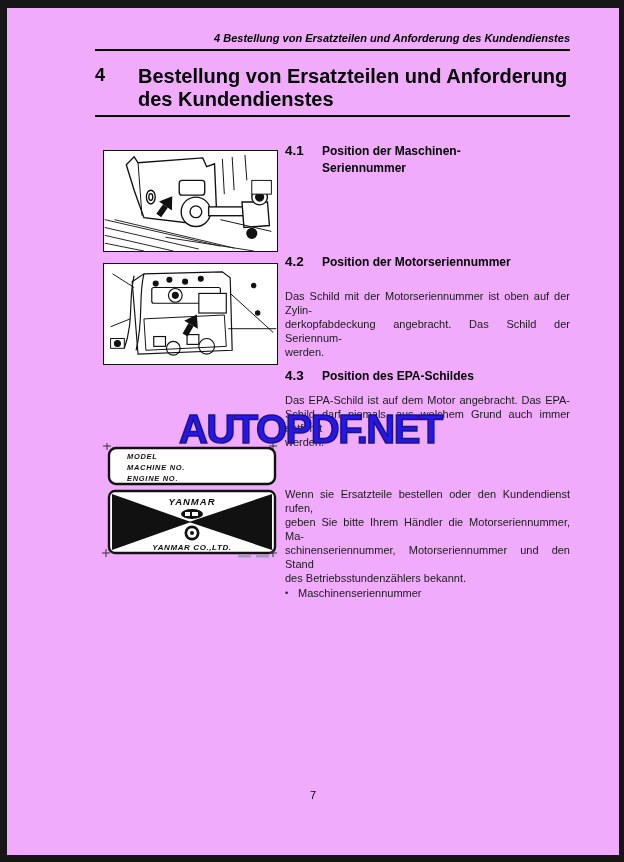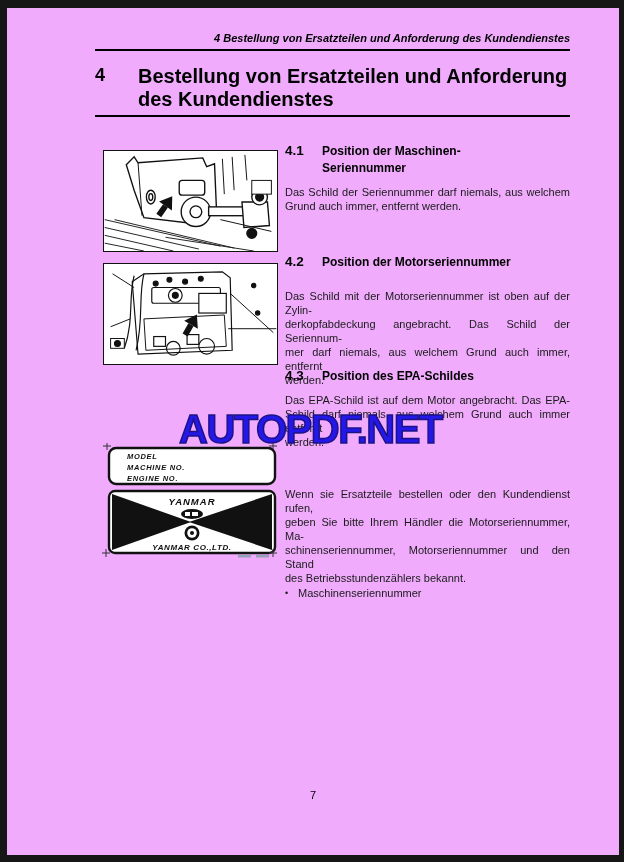--- a/index.html
+++ b/index.html
@@ -110,24 +110,20 @@
       </g>
     </svg>
   </div>
 
   <div class="sec-head" id="sec1h">
     <span class="sec-num">4.1</span>
     <div class="sec-title">
       <div>Position der Maschinen-</div>
       <div>Seriennummer</div>
     </div>
-  </div>
-  <div class="sec-body" id="sec1b">
-    <div class="ln just">Das Schild der Seriennummer darf niemals, aus welchem</div>
-    <div class="ln">Grund auch immer, entfernt werden.</div>
   </div>
 
   <div class="figbox" id="fig2">
     <svg viewBox="0 0 175 102">
       <g stroke="#111" fill="none" stroke-width="1.2">
         <path d="M8,10 L30,24" stroke-width="1"></path>
         <path d="M6,64 L26,56" stroke-width="1"></path>
         <path d="M28,18 L40,10 L120,8 L128,14 L130,88 L34,92 Z"></path>
         <path d="M30,12 C24,34 30,58 20,86"></path>
         <path d="M40,10 C34,34 40,56 32,88"></path>
@@ -158,21 +154,20 @@
     </svg>
   </div>
 
   <div class="sec-head" id="sec2h">
     <span class="sec-num">4.2</span>
     <div class="sec-title">Position der Motorseriennummer</div>
   </div>
   <div class="sec-body" id="sec2b">
     <div class="ln just">Das Schild mit der Motorseriennummer ist oben auf der Zylin-</div>
     <div class="ln just">derkopfabdeckung angebracht. Das Schild der Seriennum-</div>
-    <div class="ln just">mer darf niemals, aus welchem Grund auch immer, entfernt</div>
     <div class="ln">werden.</div>
   </div>
 
   <div class="sec-head" id="sec3h">
     <span class="sec-num">4.3</span>
     <div class="sec-title">Position des EPA-Schildes</div>
   </div>
   <div class="sec-body" id="sec3b">
     <div class="ln just">Das EPA-Schild ist auf dem Motor angebracht. Das EPA-</div>
     <div class="ln just">Schild darf niemals, aus welchem Grund auch immer entfernt</div>

